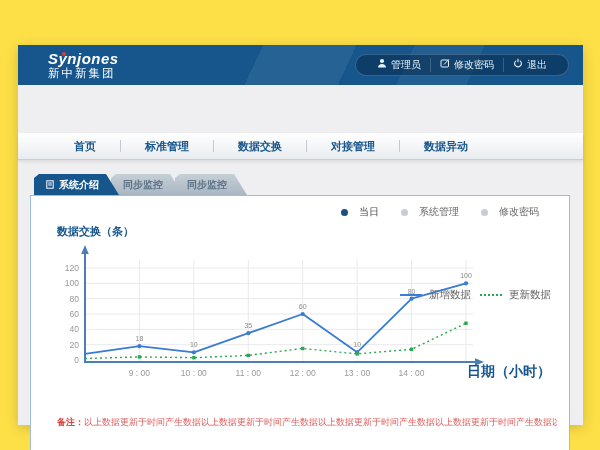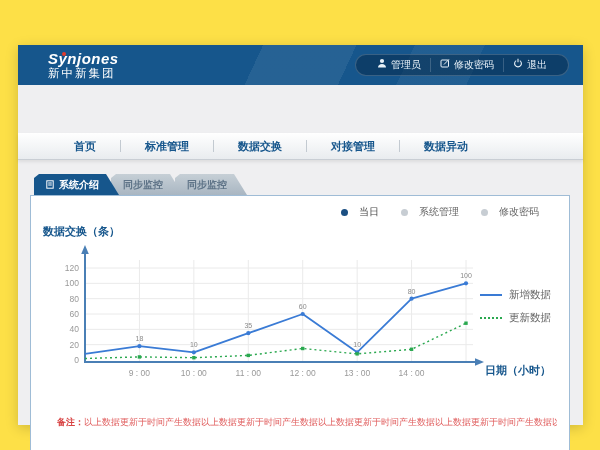--- a/index.html
+++ b/index.html
@@ -45,28 +45,28 @@
 
   .card { position:relative; margin:0 13px 0 12px; height:274px; background:#fff;
           border:1px solid #9fbcd6; padding:8px 12px 0 12px; }
 
   .range-row { display:flex; justify-content:flex-end; align-items:center; gap:22px; padding-right:18px; height:16px; }
   .range-opt { display:flex; align-items:center; gap:11px; font-size:10px; color:#666; cursor:pointer; }
   .radio-dot { width:7px; height:7px; border-radius:50%; background:#c7cdd3; }
   .range-opt.selected .radio-dot { background:#1b4f82; }
   .range-opt.selected { color:#444; }
 
-  .ylabel { margin:4px 0 0 0; font-size:11px; font-weight:bold; color:#16568c; height:16px; }
+  .ylabel { margin:4px 0 0 14px; font-size:11px; font-weight:bold; color:#16568c; height:16px; }
 
   .chart-row { position:relative; height:160px; margin-top:2px; }
   .chart-row svg.chart { position:absolute; left:8px; top:0; }
-  .legend { position:absolute; right:6px; top:46px; display:flex; flex-direction:column; gap:9px; }
+  .legend { position:absolute; right:6px; top:46px; display:flex; flex-direction:row; gap:9px; }
   .legend-item { display:flex; align-items:center; gap:7px; font-size:10.5px; color:#666; }
   .legend-line { width:22px; height:0; }
-  .xlabel { position:absolute; right:6px; top:121px; font-size:11px; font-weight:bold; color:#16568c; }
+  .xlabel { position:absolute; right:6px; top:121px; font-size:14px; font-weight:bold; color:#16568c; }
 
   .note { margin:14px 0 0 14px; font-size:9px; color:#e05c5c; white-space:nowrap; overflow:hidden; }
   .note-label { color:#d84343; font-weight:bold;margin-top:12px; }
 </style>
 </head>
 <body>
 
 <div class="stage">
   <div class="window">
 

